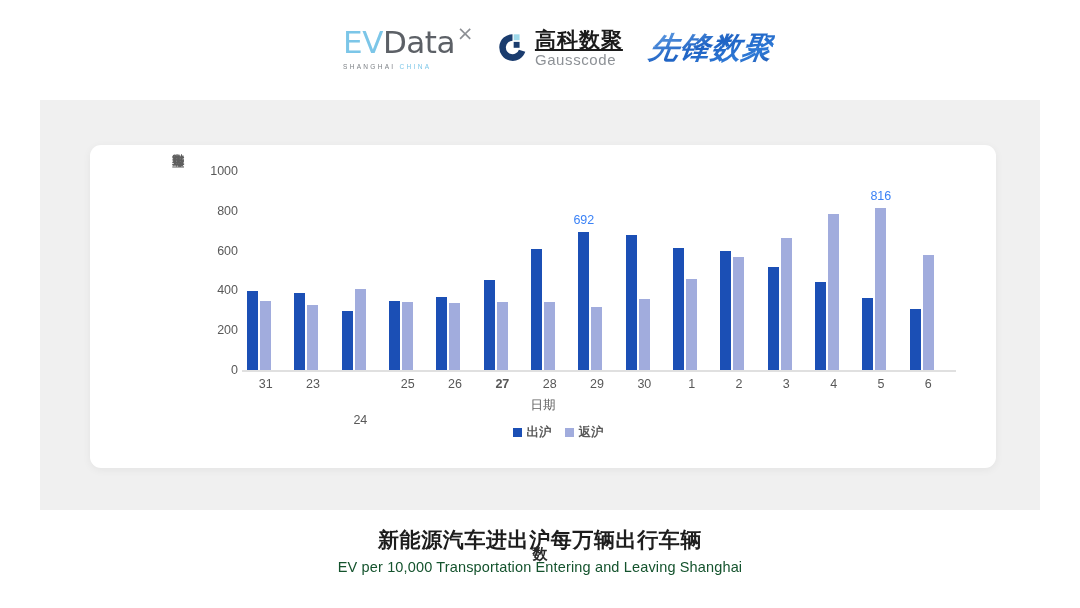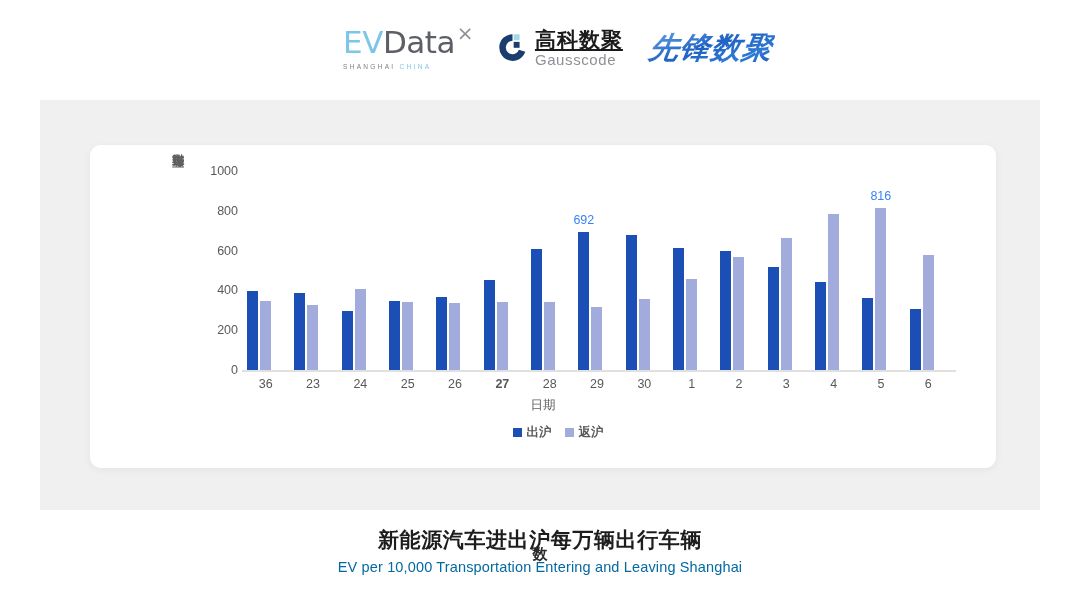--- a/index.html
+++ b/index.html
@@ -300,21 +300,21 @@
     font-size: 15px;
     font-weight: 700;
     color: #2a2a2a;
     font-family: "DejaVu Sans", sans-serif;
     line-height: 1;
     pointer-events: none;
   }
   .caption-sub {
     margin-top: 7px;
     font-size: 14.5px;
-    color: #0369a1;
+    color: #14532d;
     letter-spacing: 0.15px;
     font-family: "Liberation Sans", sans-serif;
   }
 </style>
 </head>
 <body>
 
 <div class="logo-bar">
 
   <div class="evdata-logo">
@@ -423,23 +423,23 @@
         </div>
         <div class="group" style="left: 662.667px; width: 47.3333px;">
           <div class="bar s0" style="height: 61.292px; background: rgb(27, 79, 181);"></div>
           <div class="bar s1" style="height: 115.022px; background: rgb(161, 172, 221);"></div>
         </div>
         <div class="bar-label" style="left: 341.833px; top: 42.292px;">692</div>
         <div class="bar-label" style="left: 638.833px; top: 17.616px;">816</div>
       </div>
 
     <div class="x-labels">
-        <div class="x-label" style="left: 23.6667px;">36</div>
+        <div class="x-label" style="left: 23.6667px;">31</div>
         <div class="x-label" style="left: 71px;">23</div>
-        <div class="x-label" style="left: 118.333px;">24</div>
+        <div class="x-label" style="left: 118.333px; margin-top: 36px;">24</div>
         <div class="x-label" style="left: 165.667px;">25</div>
         <div class="x-label" style="left: 213px;">26</div>
         <div class="x-label" style="left: 260.333px; font-weight: bold;">27</div>
         <div class="x-label" style="left: 307.667px;">28</div>
         <div class="x-label" style="left: 355px;">29</div>
         <div class="x-label" style="left: 402.333px;">30</div>
         <div class="x-label" style="left: 449.667px;">1</div>
         <div class="x-label" style="left: 497px;">2</div>
         <div class="x-label" style="left: 544.333px;">3</div>
         <div class="x-label" style="left: 591.667px;">4</div>

